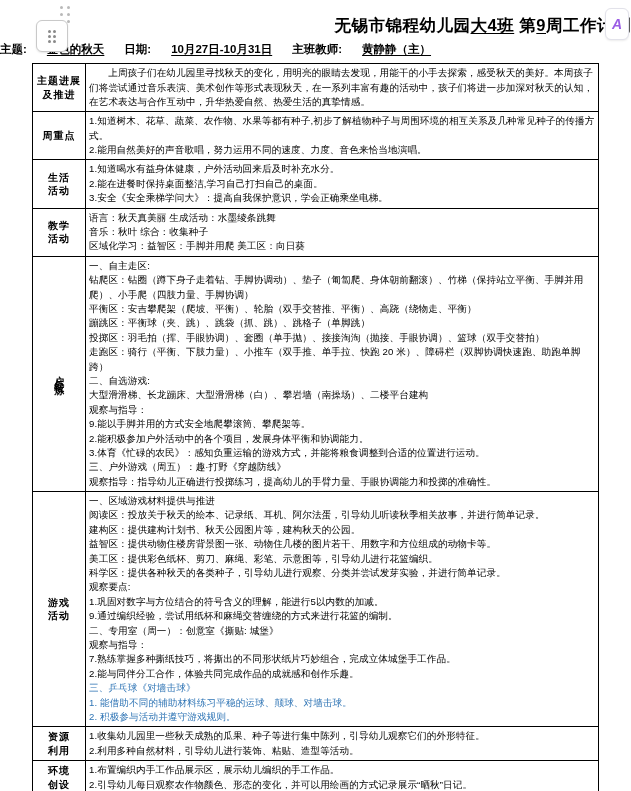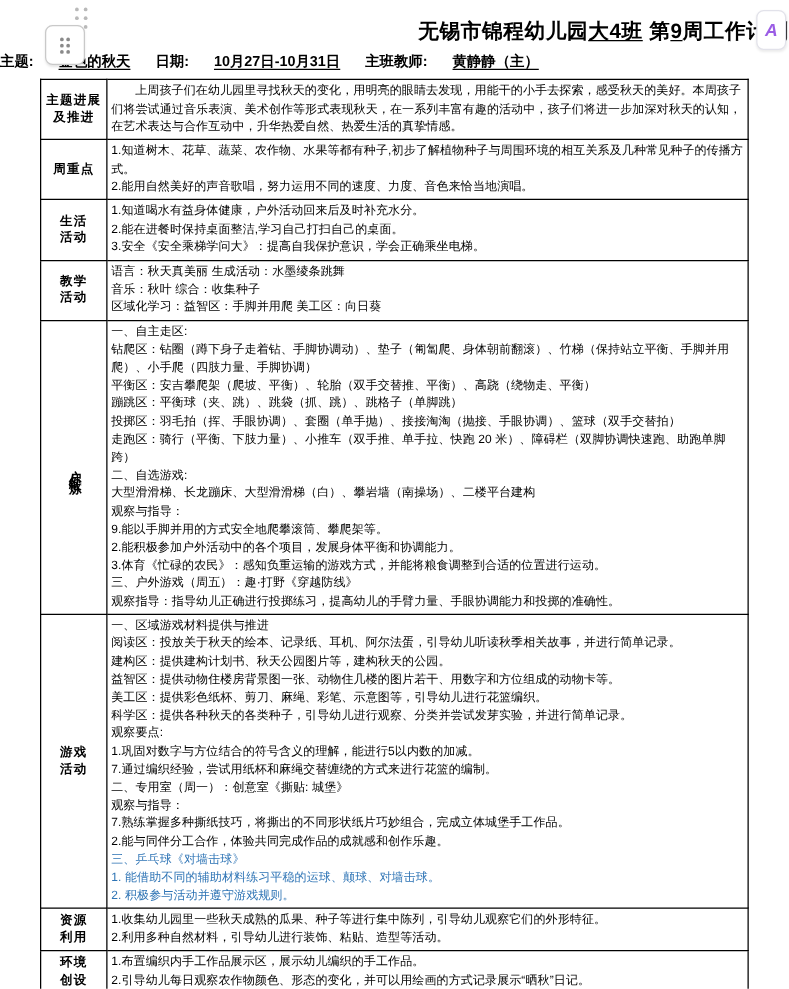--- a/index.html
+++ b/index.html
@@ -186,21 +186,21 @@
           </td>
           <td class="body">
             <p>一、区域游戏材料提供与推进</p>
             <p>阅读区：投放关于秋天的绘本、记录纸、耳机、阿尔法蛋，引导幼儿听读秋季相关故事，并进行简单记录。</p>
             <p>建构区：提供建构计划书、秋天公园图片等，建构秋天的公园。</p>
             <p>益智区：提供动物住楼房背景图一张、动物住几楼的图片若干、用数字和方位组成的动物卡等。</p>
             <p>美工区：提供彩色纸杯、剪刀、麻绳、彩笔、示意图等，引导幼儿进行花篮编织。</p>
             <p>科学区：提供各种秋天的各类种子，引导幼儿进行观察、分类并尝试发芽实验，并进行简单记录。</p>
             <p>观察要点:</p>
             <p>1.巩固对数字与方位结合的符号含义的理解，能进行5以内数的加减。</p>
-            <p>7.通过编织经验，尝试用纸杯和麻绳交替缠绕的方式来进行花篮的编制。</p>
+            <p>9.通过编织经验，尝试用纸杯和麻绳交替缠绕的方式来进行花篮的编制。</p>
             <p>二、专用室（周一）：创意室《撕贴: 城堡》</p>
             <p>观察与指导：</p>
             <p>7.熟练掌握多种撕纸技巧，将撕出的不同形状纸片巧妙组合，完成立体城堡手工作品。</p>
             <p>2.能与同伴分工合作，体验共同完成作品的成就感和创作乐趣。</p>
             <p class="blue">三、乒乓球《对墙击球》</p>
             <p class="blue">1. 能借助不同的辅助材料练习平稳的运球、颠球、对墙击球。</p>
             <p class="blue">2. 积极参与活动并遵守游戏规则。</p>
           </td>
         </tr>
         <tr>

